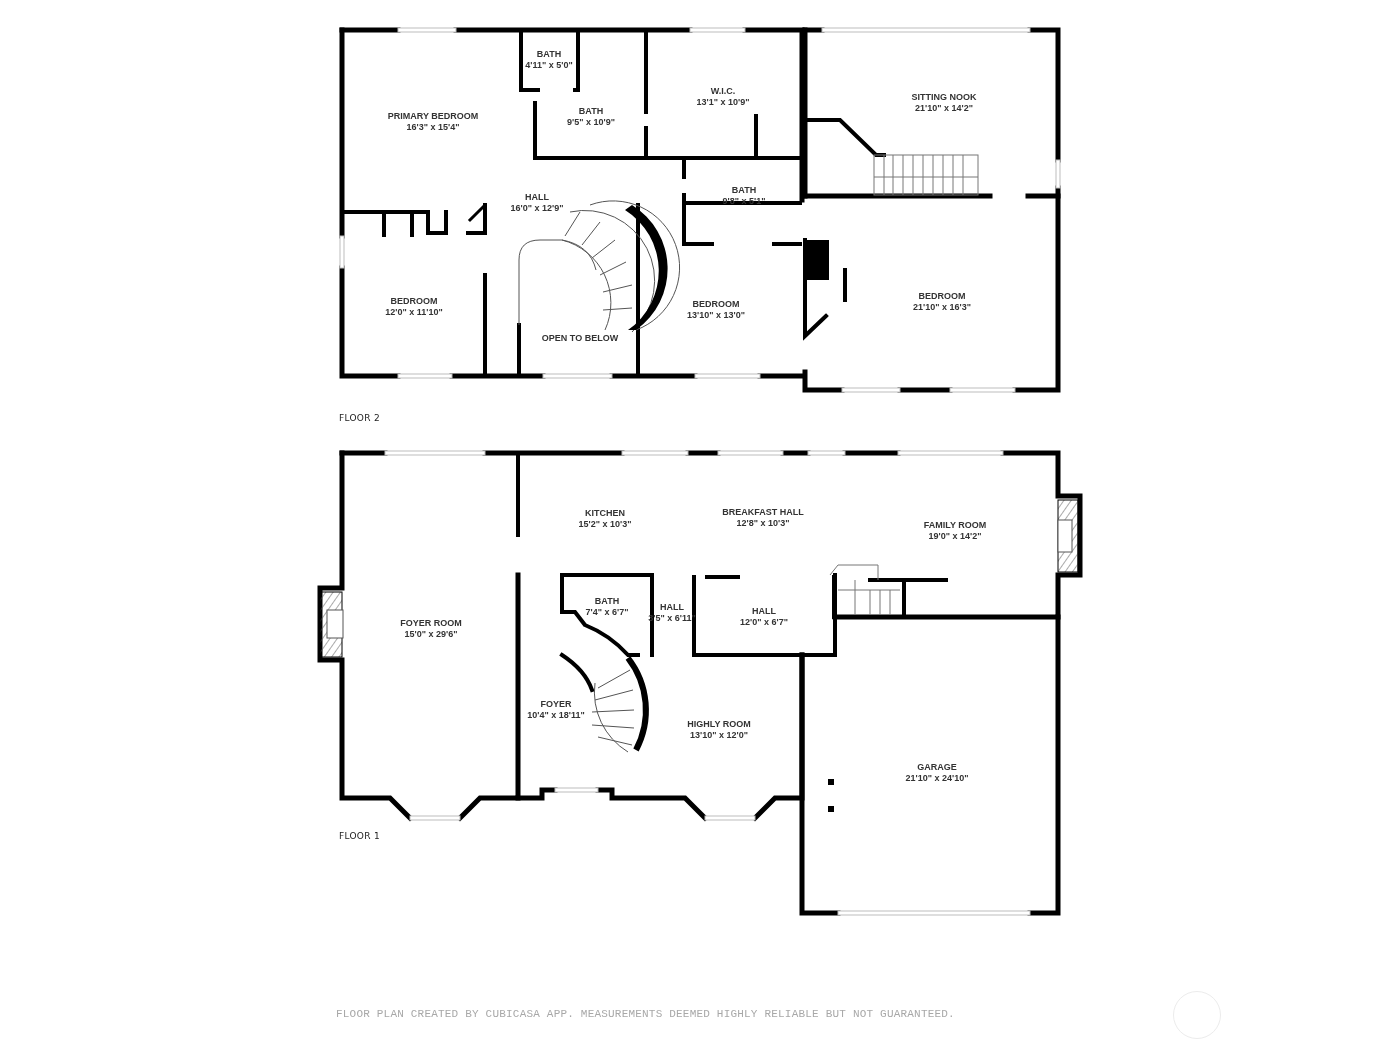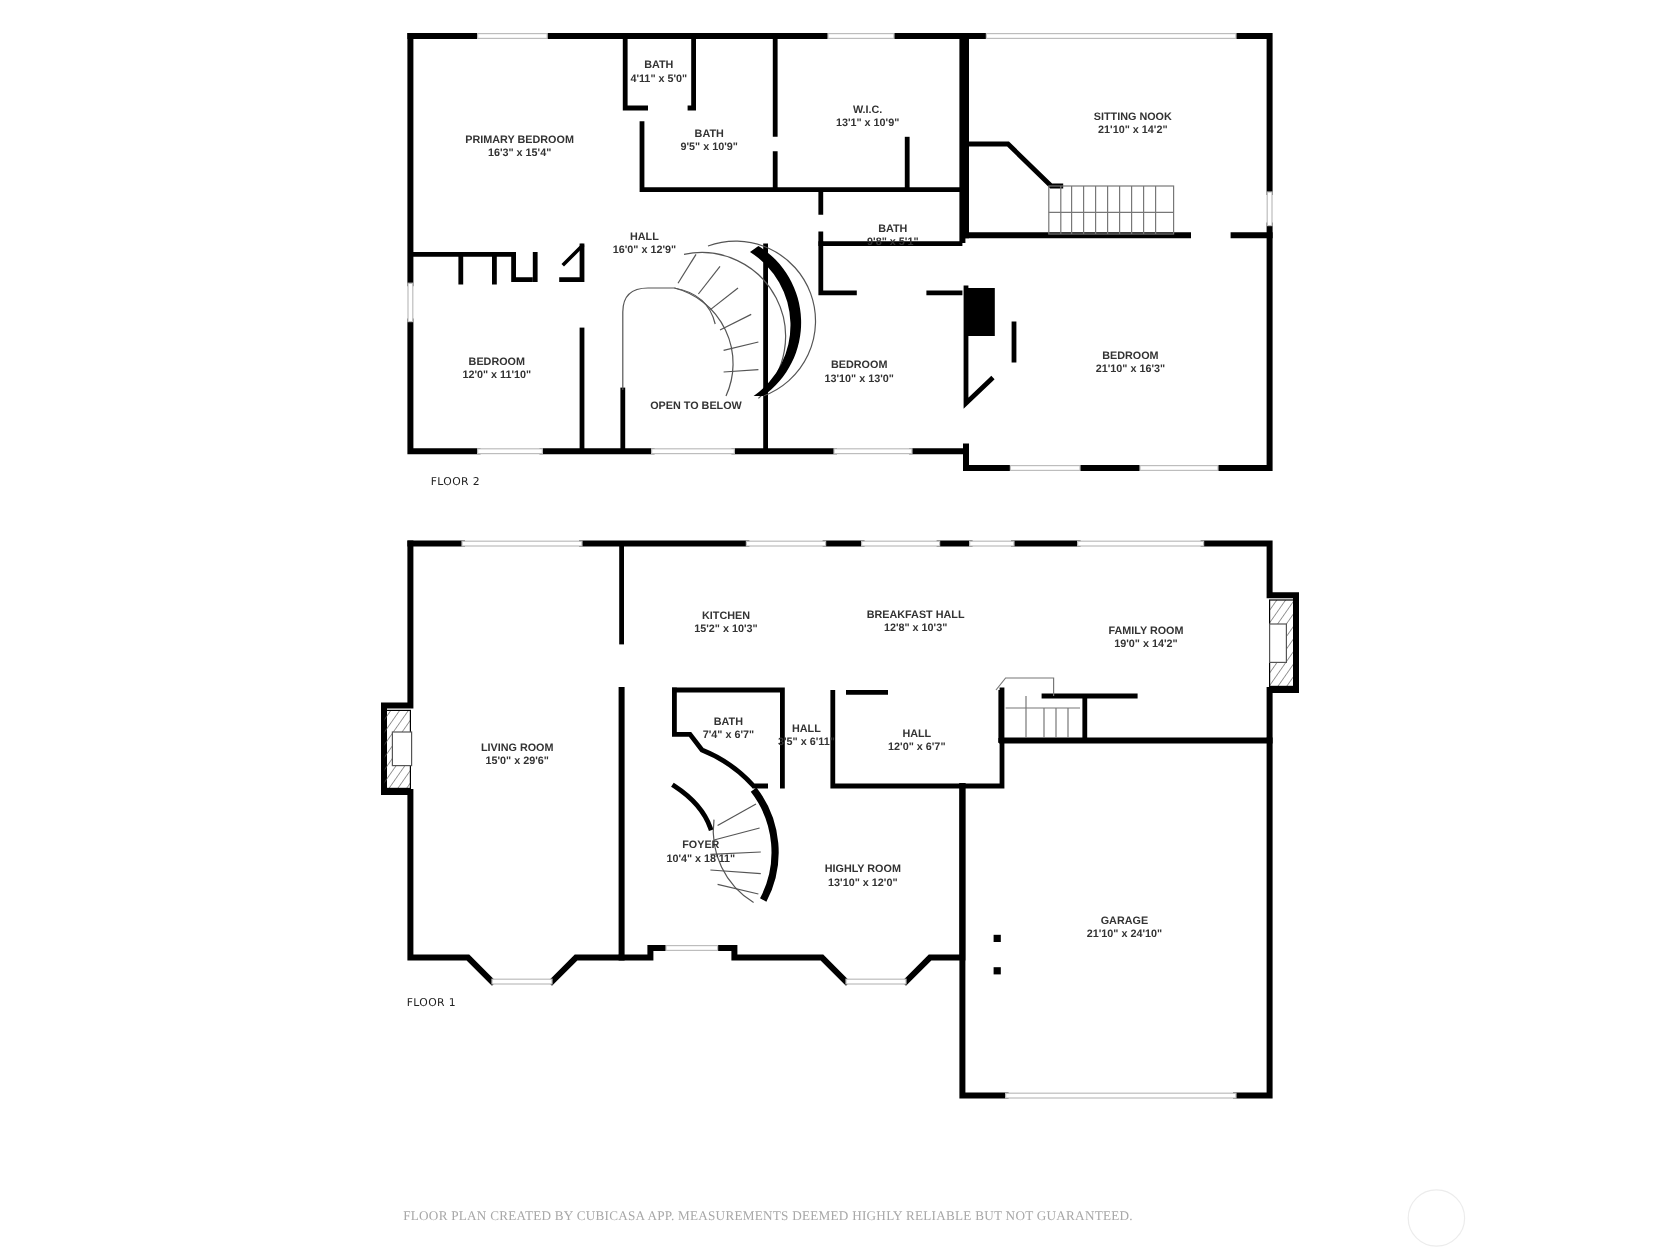--- a/index.html
+++ b/index.html
@@ -1,21 +1,21 @@
 <!DOCTYPE html>
 <html><head>
 <meta charset="utf-8">
 <style>
   html, body { margin: 0; padding: 0; background: #ffffff; }
   body { width: 1400px; height: 1050px; position: relative; overflow: hidden; font-family: "Liberation Sans", sans-serif; }
   #plan { position: absolute; left: 0; top: 0; }
   .room-label { position: absolute; text-align: center; font-family: "Liberation Sans", sans-serif; font-size: 9px; color: #333333; line-height: 11px; transform: translateX(-50%); white-space: nowrap; }
   .room-label .name, .room-label .dims { display: block; font-weight: bold; }
   .floor-label { position: absolute; font-family: "DejaVu Sans", sans-serif; font-size: 9px; color: #222222; letter-spacing: 0.3px; }
-  .footer-note { position: absolute; left: 336px; top: 1008px; font-family: Liberation Serif, serif; font-size: 11px; color: #a8a8a8; letter-spacing: 0.2px; white-space: nowrap; }
+  .footer-note { position: absolute; left: 336px; top: 1008px; font-family: Liberation Mono, monospace; font-size: 11px; color: #a8a8a8; letter-spacing: 0.2px; white-space: nowrap; }
   .logo-circle { position: absolute; left: 1173px; top: 991px; width: 46px; height: 46px; border: 1px solid #ececec; border-radius: 50%; }
 </style>
 </head>
 <body>
 
 <svg id="plan" width="1400" height="1050" viewBox="0 0 1400 1050" xmlns="http://www.w3.org/2000/svg">
   <defs>
     <pattern id="hatch" patternUnits="userSpaceOnUse" width="6" height="6" patternTransform="rotate(35)">
       <line x1="0" y1="0" x2="0" y2="6" stroke="#555" stroke-width="1"></line>
     </pattern>
@@ -192,51 +192,51 @@
 </div>
 <div class="room-label" style="left:716px; top:299px;">
   <span class="name">BEDROOM</span>
   <span class="dims">13'10" x 13'0"</span>
 </div>
 <div class="room-label" style="left:942px; top:291px;">
   <span class="name">BEDROOM</span>
   <span class="dims">21'10" x 16'3"</span>
 </div>
 
-<div class="floor-label" style="left:339px; top:397px;margin-left:20px;">FLOOR 2</div>
+<div class="floor-label" style="left:339px; top:413px;">FLOOR 2</div>
 
 <div class="room-label" style="left:605px; top:508px;">
   <span class="name">KITCHEN</span>
   <span class="dims">15'2" x 10'3"</span>
 </div>
 <div class="room-label" style="left:763px; top:507px;">
   <span class="name">BREAKFAST HALL</span>
   <span class="dims">12'8" x 10'3"</span>
 </div>
 <div class="room-label" style="left:955px; top:520px;">
   <span class="name">FAMILY ROOM</span>
   <span class="dims">19'0" x 14'2"</span>
 </div>
 <div class="room-label" style="left:431px; top:618px;">
-  <span class="name">LIVING ROOM</span>
+  <span class="name">FOYER ROOM</span>
   <span class="dims">15'0" x 29'6"</span>
 </div>
 <div class="room-label" style="left:607px; top:596px;">
   <span class="name">BATH</span>
   <span class="dims">7'4" x 6'7"</span>
 </div>
 <div class="room-label" style="left:672px; top:602px;">
   <span class="name">HALL</span>
   <span class="dims">3'5" x 6'11"</span>
 </div>
 <div class="room-label" style="left:764px; top:606px;">
   <span class="name">HALL</span>
   <span class="dims">12'0" x 6'7"</span>
 </div>
-<div class="room-label" style="left:556px; top:699px;margin-left:28px;">
+<div class="room-label" style="left:556px; top:699px;">
   <span class="name">FOYER</span>
   <span class="dims">10'4" x 18'11"</span>
 </div>
 <div class="room-label" style="left:719px; top:719px;">
   <span class="name">HIGHLY ROOM</span>
   <span class="dims">13'10" x 12'0"</span>
 </div>
 <div class="room-label" style="left:937px; top:762px;">
   <span class="name">GARAGE</span>
   <span class="dims">21'10" x 24'10"</span>

